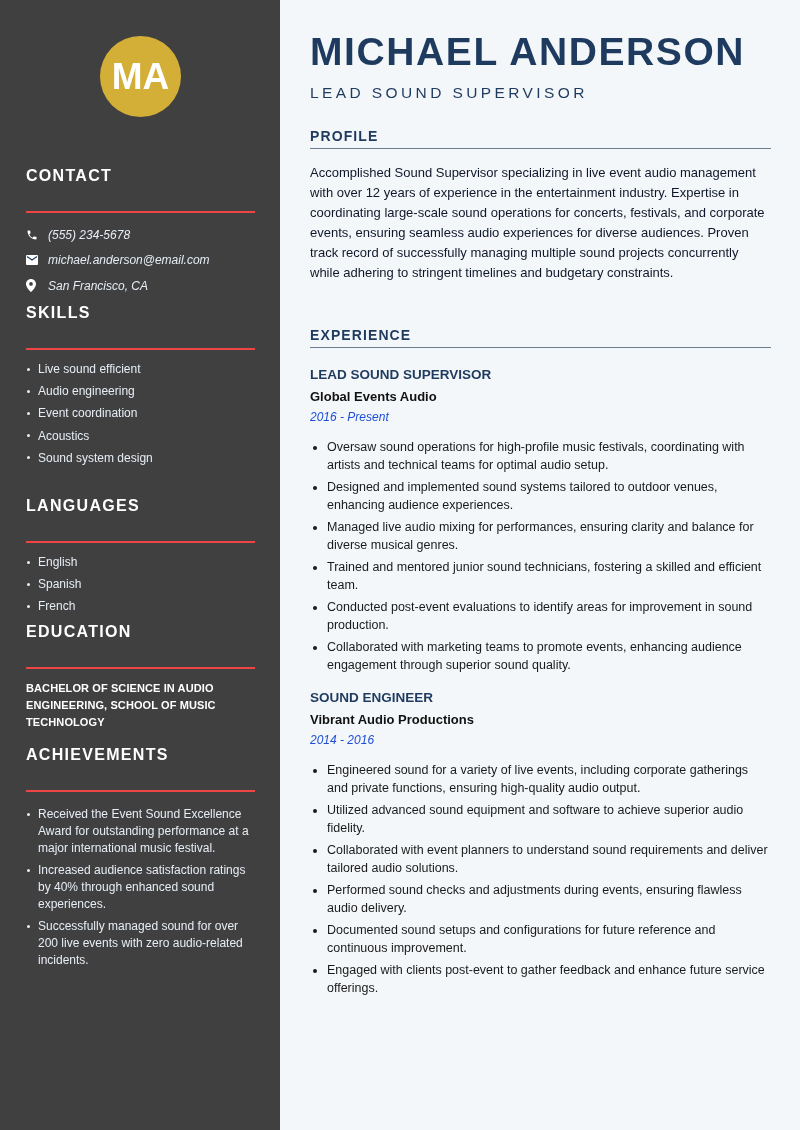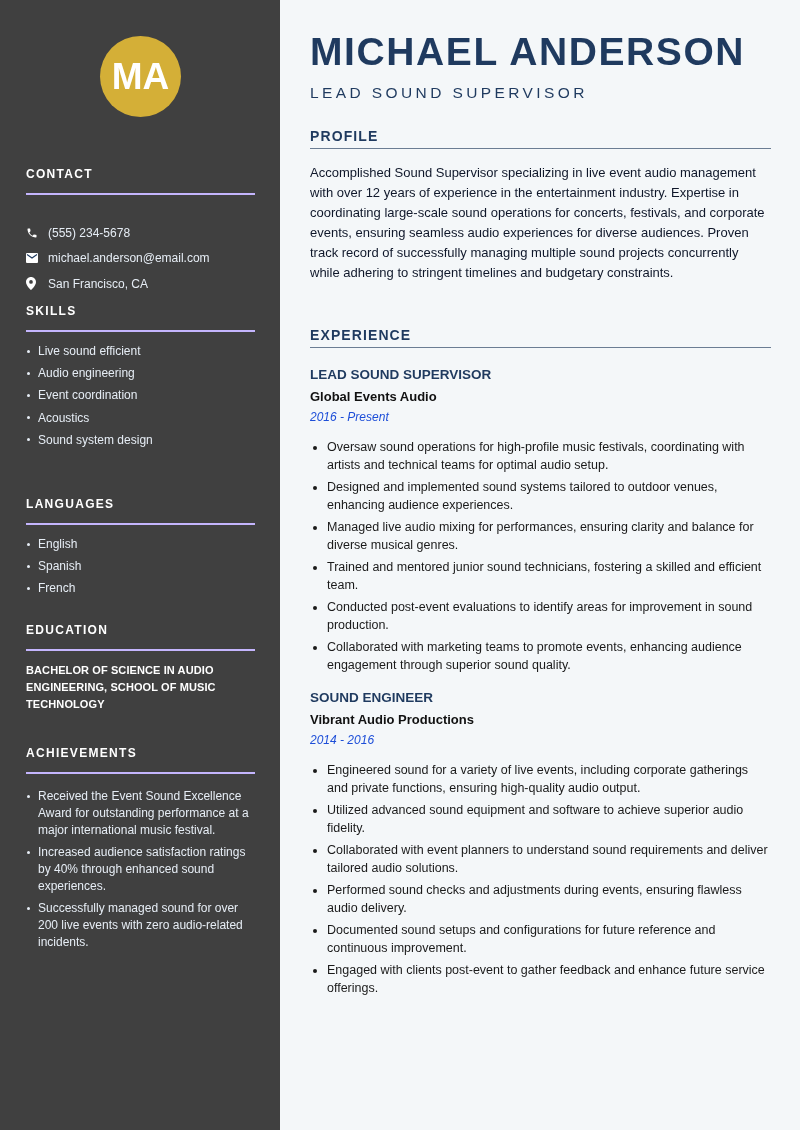--- a/index.html
+++ b/index.html
@@ -19,30 +19,30 @@
   }
   .avatar {
     position: absolute; left: 100px; top: 36px;
     width: 81px; height: 81px; border-radius: 50%;
     background: #d4af37;
     display: flex; align-items: center; justify-content: center;
     color: #fff; font-weight: bold; font-size: 37px; letter-spacing: 0px;
   }
   .side-section { position: absolute; left: 26px; width: 229px; }
   .side-title {
-    font-size: 12px; font-weight: bold; letter-spacing: 1.3px;
-    color: #ffffff; padding-bottom: 12px;
-    border-bottom: 2px solid #c4b5fd;
+    font-size: 16px; font-weight: bold; letter-spacing: 1.3px;
+    color: #ffffff; padding-bottom: 26px;
+    border-bottom: 2px solid #ef4444;
   }
   .contact-row {
     display: flex; align-items: center;
     font-size: 12px; color: #e6edf5; height: 25.5px;
   }
   .contact-row .ic { width: 22px; display: flex; align-items: center; }
-  .contact-list { margin-top: 25px; }
+  .contact-list { margin-top: 9px; font-style: italic; }
   .side-list { list-style: none; margin-top: 8px; }
   .side-list li {
     position: relative; padding-left: 12px;
     font-size: 12px; color: #e6edf5; line-height: 22.2px;
   }
   .side-list li::before {
     content: ""; position: absolute; left: 1px; top: 9.5px;
     width: 3px; height: 3px; background: #e6edf5; border-radius: 50%;
   }
   .ach-list li { line-height: 17px; margin-bottom: 5px; }

